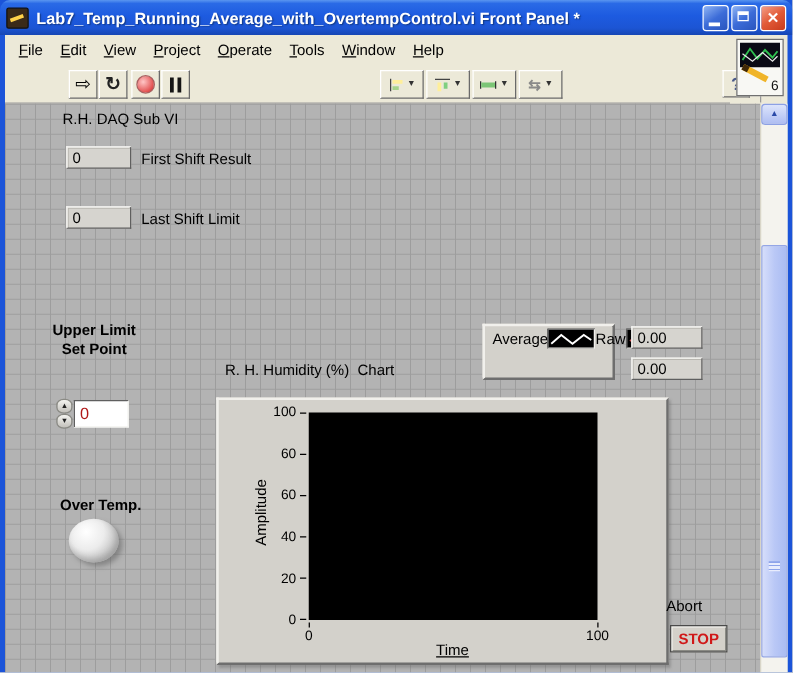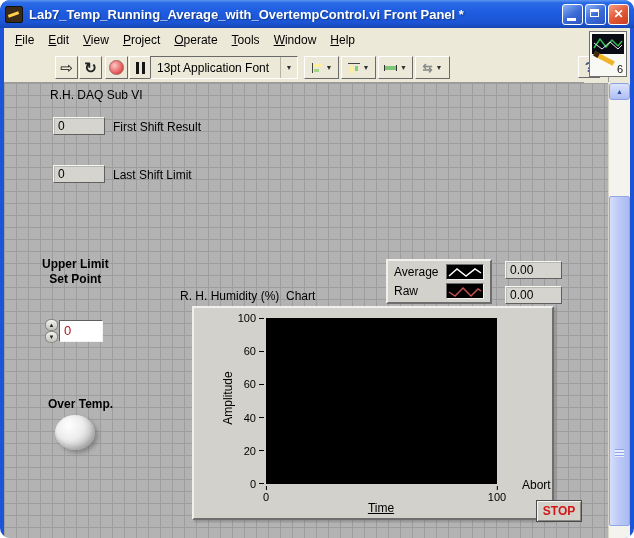--- a/index.html
+++ b/index.html
@@ -1,17 +1,17 @@
 <!DOCTYPE html>
 <html><head>
 <meta charset="utf-8">
 <style>
   html,body{margin:0;padding:0;}
   body{font-family:"Liberation Sans",sans-serif;}
-  .screenshot{position:relative;width:634px;height:538px;background:#1b54d9;overflow:hidden;border-radius:10px;}
+  .screenshot{position:relative;width:634px;height:538px;background:#1b54d9;overflow:hidden;}
 
   
   .titlebar{position:absolute;top:0;left:0;right:0;height:28px;
     background:linear-gradient(180deg,#5a96f0 0%,#2a6ae6 10%,#1d5be0 45%,#1c55d4 80%,#1646b4 100%);
     border-radius:8px 8px 0 0;display:flex;align-items:center;padding:0 5px;box-sizing:border-box;}
   .title-icon{width:16px;height:15px;background:#3a2a18;border:1px solid #111;border-radius:2px;
     position:relative;flex:0 0 auto;overflow:hidden;}
   .title-icon::after{content:"";position:absolute;left:2px;top:6px;width:11px;height:3px;
     background:#ffd24a;transform:rotate(-20deg);}
   .title-text{color:#fff;font-weight:bold;font-size:13px;margin-left:6px;flex:1;
@@ -104,39 +104,39 @@
   .num-field{width:44px;height:22px;background:#fff;border:1px solid;
     border-color:#5f5f5f #f2f2ee #f2f2ee #5f5f5f;box-sizing:border-box;
     font-size:13px;line-height:20px;padding-left:4px;color:#b01818;}
 
   
   .led{position:absolute;left:51px;top:332px;width:40px;height:35px;border-radius:50%;
     background:radial-gradient(circle at 35% 30%,#ffffff 0%,#ececec 40%,#c2c2c2 72%,#ababab 100%);
     box-shadow:3px 3px 4px rgba(96,96,96,.55), inset -2px -3px 5px rgba(110,110,110,.35);}
 
   
-  .chart-panel{position:absolute;left:169px;top:223px;width:362px;height:214px;background:#d3d1cb;
+  .chart-panel{position:absolute;left:169px;top:235px;width:362px;height:214px;background:#d3d1cb;
     border:2px solid;border-color:#f1f0ec #6e6e6e #6e6e6e #f1f0ec;box-sizing:border-box;
-    box-shadow:2px 2px 2px rgba(100,100,100,.4);margin-left:19px;}
+    box-shadow:2px 2px 2px rgba(100,100,100,.4);}
   .plot-area{position:absolute;left:72px;top:10px;width:231px;height:166px;background:#000;}
   .y-ticks{position:absolute;left:0;top:4px;width:70px;height:178px;display:flex;
     flex-direction:column;justify-content:space-between;align-items:flex-end;}
   .ytick{display:flex;align-items:center;height:12px;font-size:11px;}
   .yt-dash{width:5px;height:1px;background:#000;margin-left:3px;}
   .xtick{position:absolute;top:178px;transform:translateX(-50%);display:flex;flex-direction:column;
     align-items:center;font-size:11px;}
   .xt-dash{width:1px;height:4px;background:#000;margin-bottom:1px;}
   .ylabel{position:absolute;left:34px;top:90px;transform:translate(-50%,-50%) rotate(-90deg);
     font-size:12px;white-space:nowrap;}
   .xlabel{position:absolute;left:187px;top:193px;transform:translateX(-50%);font-size:12px;text-decoration:underline;}
 
   
   .legend{position:absolute;left:382px;top:176px;width:106px;height:45px;background:#d3d1cb;
     border:2px solid;border-color:#f1f0ec #6e6e6e #6e6e6e #f1f0ec;box-sizing:border-box;
-    display:flex;flex-direction:column;justify-content:space-around;padding:1px 6px;}
+    display:flex;justify-content:space-around;padding:1px 6px;}
   .legend-row{display:flex;align-items:center;justify-content:space-between;height:17px;}
   .legend-name{font-size:12px;}
   .legend-sample{width:38px;height:16px;background:#000;border:1px solid;
     border-color:#6e6e6e #f1f0ec #f1f0ec #6e6e6e;box-sizing:border-box;}
 
   
   .stop-btn{position:absolute;left:532px;top:417px;width:46px;height:22px;background:#d4d1ca;
     border:1px solid #4a4a4a;box-shadow:inset 1px 1px 0 #f6f6f2, inset -1px -1px 0 #8a8a84;
     display:flex;align-items:center;justify-content:center;color:#d01818;font-weight:bold;
     font-size:12px;box-sizing:border-box;}
@@ -188,24 +188,20 @@
         <span class="cont-glyph">↻</span>
       </div>
       <div class="tb-btn" style="left:101px">
         <span class="abort-circle"></span>
       </div>
       <div class="tb-btn" style="left:125px">
         <span class="pause-bars">
             <i></i>
             <i></i>
           </span>
-      </div>
-      <div class="font-select">
-        <span class="fs-label">13pt Application Font</span>
-        <span class="fs-arrow">▼</span>
       </div>
       <div class="dd-btn" style="left:300px">
         <span class="gi gi-align"></span>
         <span class="dd-arrow">▼</span>
       </div>
       <div class="dd-btn" style="left:337px">
         <span class="gi gi-dist"></span>
         <span class="dd-arrow">▼</span>
       </div>
       <div class="dd-btn" style="left:374px">
@@ -313,21 +309,21 @@
             <svg width="36" height="14">
               <polyline points="2,8 8,12 16,4 24,12 31,5 34,7" fill="none" stroke-width="1.5" stroke="#c85050"></polyline>
             </svg>
           </span>
         </div>
       </div>
 
       <div class="lv-ind" style="left:501px;top:178px;width:57px">0.00</div>
       <div class="lv-ind" style="left:501px;top:203px;width:57px">0.00</div>
 
-      <div class="lv-label" style="left:518px;top:395px">Abort</div>
+      <div class="lv-label" style="left:529px;top:395px">Abort</div>
       <div class="stop-btn">STOP</div>
     </div>
 
     <div class="vscroll">
       <div class="scroll-up">
         <span>▲</span>
       </div>
       <div class="scroll-thumb">
         <div class="thumb-grip"></div>
       </div>

